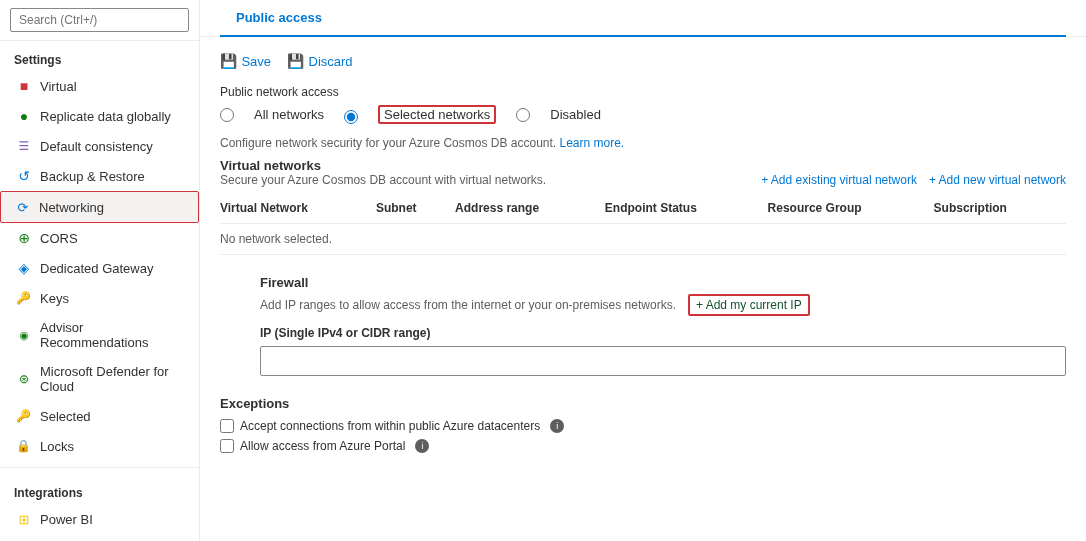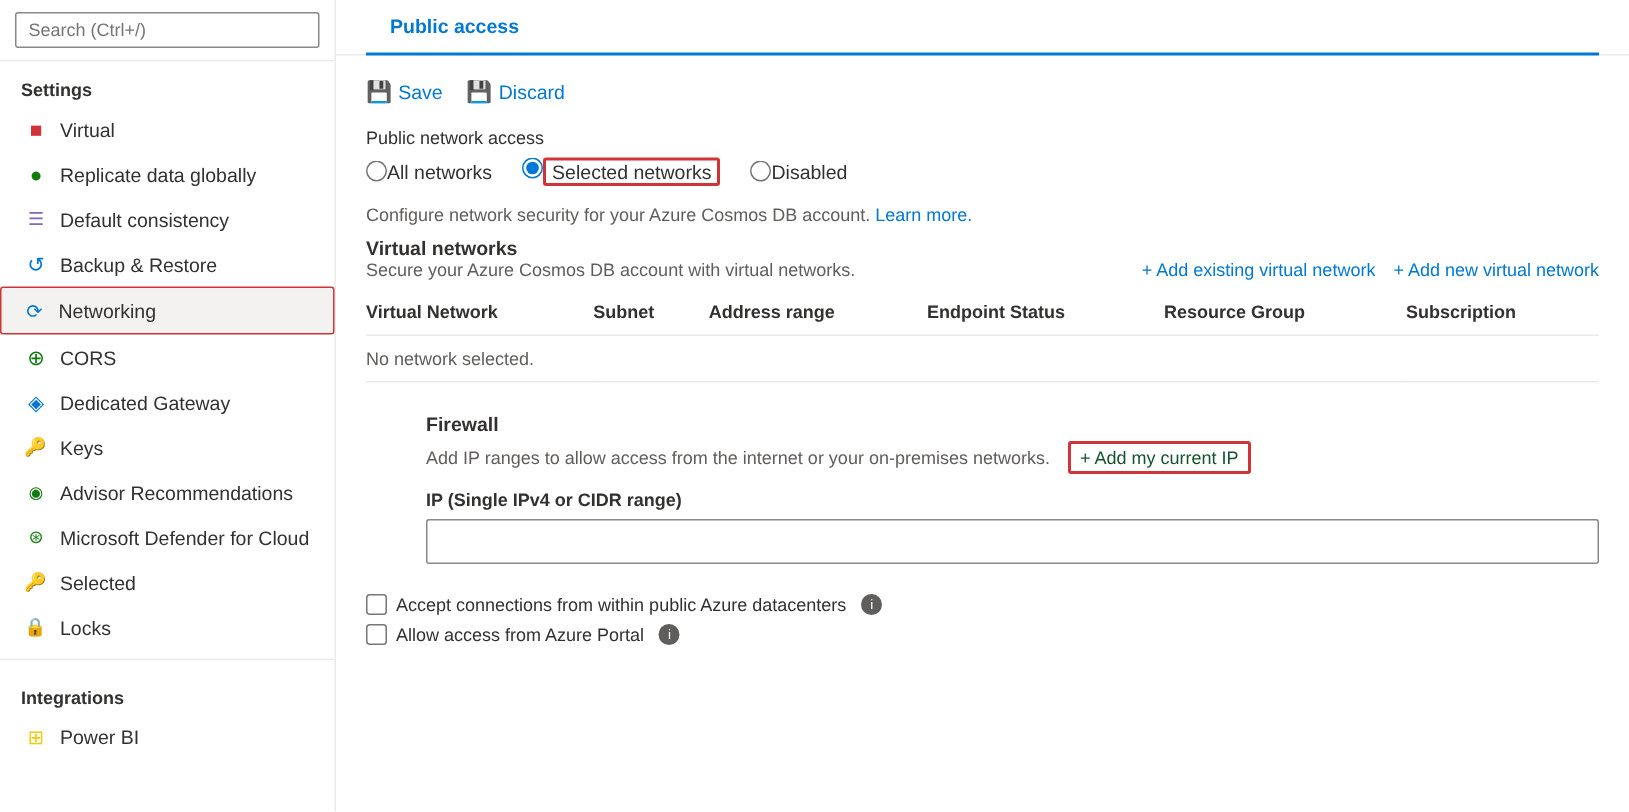--- a/index.html
+++ b/index.html
@@ -1,19 +1,19 @@
 <!DOCTYPE html>
 <html><head>
   <meta charset="utf-8">
   <style>
     * { box-sizing: border-box; margin: 0; padding: 0; }
     body { font-family: 'Segoe UI', Arial, sans-serif; font-size: 13px; color: #323130; background: #fff; display: flex; height: 541px; overflow: hidden; }
 
     
-    .sidebar { width: 224px; background: #fff; border-right: 1px solid #edebe9; display: flex; flex-direction: column; flex-shrink: 0; padding-top: 0; }
+    .sidebar { width: 200px; background: #fff; border-right: 1px solid #edebe9; display: flex; flex-direction: column; flex-shrink: 0; padding-top: 0; }
     .search-bar { padding: 8px 10px; border-bottom: 1px solid #edebe9; }
     .search-bar input { width: 100%; border: 1px solid #8a8886; border-radius: 2px; padding: 4px 8px; font-size: 12px; color: #605e5c; outline: none; }
     .sidebar-section-label { font-size: 12px; font-weight: 600; color: #323130; padding: 12px 14px 4px 14px; }
     .sidebar-item { display: flex; align-items: center; padding: 7px 14px; cursor: pointer; gap: 8px; border-left: 2px solid transparent; }
     .sidebar-item.active { background: #f3f2f1; border-left: 2px solid #0078d4; }
     .sidebar-item.highlighted { border: 1px solid #d13438; border-radius: 2px; }
     .sidebar-item .icon { width: 16px; height: 16px; flex-shrink: 0; display: flex; align-items: center; justify-content: center; font-size: 14px; }
     .sidebar-item .label { font-size: 13px; }
     .sidebar-divider { height: 1px; background: #edebe9; margin: 6px 0; }
 
@@ -27,21 +27,21 @@
 
     
     .toolbar { display: flex; gap: 16px; align-items: center; margin-bottom: 16px; }
     .toolbar-btn { display: flex; align-items: center; gap: 4px; background: none; border: none; cursor: pointer; color: #0078d4; font-size: 13px; padding: 0; }
     .toolbar-icon { font-size: 14px; color: #323130; }
     .section-desc { font-size: 12px; color: #605e5c; margin-bottom: 8px; }
     .learn-more { color: #0078d4; text-decoration: none; }
 
     
     .radio-group { display: flex; align-items: center; gap: 20px; margin-bottom: 12px; }
-    .radio-item { display: flex; align-items: flex-start; gap: 0; cursor: pointer; font-size: 13px; }
+    .radio-item { display: flex; align-items: flex-end; gap: 20px; cursor: pointer; font-size: 13px; }
     .radio-item input[type="radio"] { accent-color: #0078d4; width: 14px; height: 14px; }
     .selected-networks-label { border: 2px solid #d13438; border-radius: 2px; padding: 0 4px; }
 
     
     .pna-label { font-size: 12px; color: #323130; margin-bottom: 6px; }
 
     
     .vnet-section { margin-bottom: 20px; }
     .vnet-title { font-size: 13px; font-weight: 600; color: #323130; }
     .vnet-link { color: #0078d4; cursor: pointer; font-size: 12px; text-decoration: none; }
@@ -227,20 +227,21 @@
       </div>
       <div style="display:flex; align-items:center; gap:12px; margin-bottom:10px;">
         <span class="firewall-desc" style="margin-bottom:0;">Add IP ranges to allow access from the internet or your on-premises networks.</span>
         <span class="add-ip-btn">+ Add my current IP</span>
       </div>
       <div class="ip-field-label">IP (Single IPv4 or CIDR range)</div>
       <input type="text" class="ip-input" placeholder="" style="">
     </div>
 
     <div class="exceptions-section">
+      <div class="exceptions-title">Exceptions</div>
       <label class="checkbox-item">
         <input type="checkbox" style="">
         <span>Accept connections from within public Azure datacenters</span>
         <span class="info-icon">i</span>
       </label>
       <label class="checkbox-item">
         <input type="checkbox" style="">
         <span>Allow access from Azure Portal</span>
         <span class="info-icon">i</span>
       </label>

